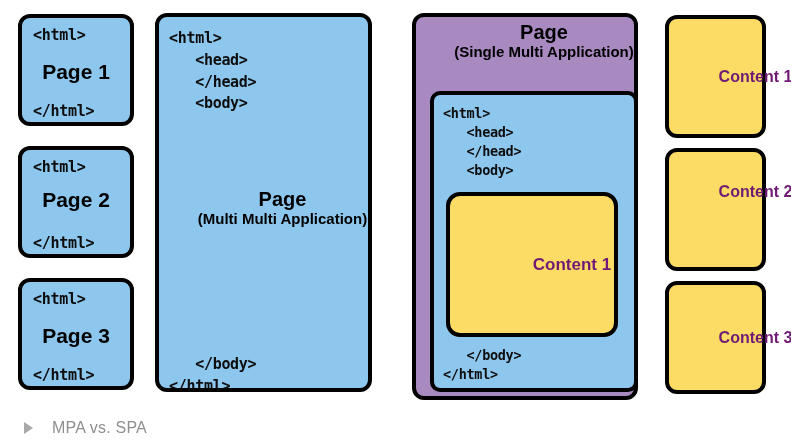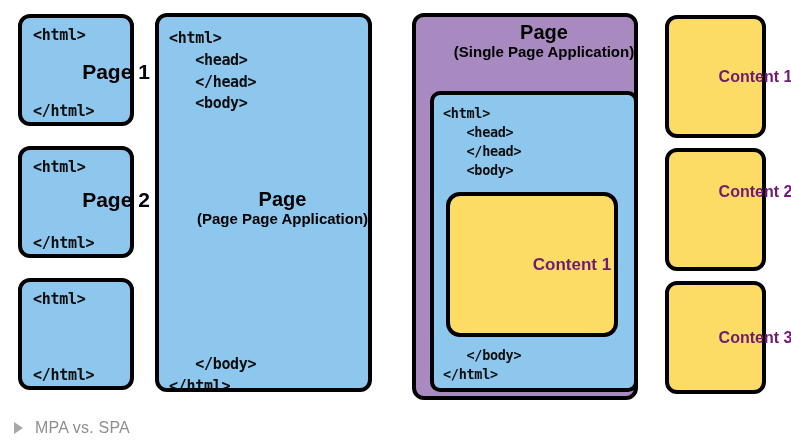--- a/index.html
+++ b/index.html
@@ -67,42 +67,41 @@
     font-weight: 700;
     display: block;
   }
 
   .page-label {
     position: absolute;
     font-size: 21px;
     font-weight: 700;
     white-space: nowrap;
     text-align: center;
-    padding-left: 40px;
   }
 
   .content-label {
     position: absolute;
     font-size: 16px;
     font-weight: 700;
     white-space: nowrap;
     text-align: center;
     color: #701a75;
     padding-left: 40px;
   }
   .content-label-lg { font-size: 17px; }
 
   
   .caption-row {
     position: absolute;
-    left: 14px;
+    left: 24px;
     top: 419px;
     display: flex;
     align-items: center;
-    gap: 12px;
+    gap: 19px;
   }
   .caption-tri {
     width: 0; height: 0;
     border-left: 9px solid #a8a8a8;
     border-top: 6px solid transparent;
     border-bottom: 6px solid transparent;
     flex: 0 0 auto;
   }
   .caption-text {
     font-size: 16px;
@@ -121,38 +120,39 @@
   <div class="page-label" style="left:18px; top:60px; width:116px;">Page 1</div>
   <div class="code" style="left:33px; top:104px;">&lt;/html&gt;</div>
 
   <div class="box box-blue" style="left:18px; top:146px; width:116px; height:112px;"></div>
   <div class="code" style="left:33px; top:160px;">&lt;html&gt;</div>
   <div class="page-label" style="left:18px; top:188px; width:116px;">Page 2</div>
   <div class="code" style="left:33px; top:236px;">&lt;/html&gt;</div>
 
   <div class="box box-blue" style="left:18px; top:278px; width:116px; height:112px;"></div>
   <div class="code" style="left:33px; top:292px;">&lt;html&gt;</div>
+  <div class="page-label" style="left:18px; top:324px; width:116px;">Page 3</div>
   <div class="code" style="left:33px; top:368px;">&lt;/html&gt;</div>
 
   <div class="box box-blue" style="left:155px; top:13px; width:217px; height:379px;"></div>
   <div class="code" style="left:169px; top:28px; line-height:1.45;">&lt;html&gt;
    &lt;head&gt;
    &lt;/head&gt;
    &lt;body&gt;</div>
   <div class="title-blk" style="left:155px; top:189px; width:217px;">
     <span class="title-main">Page</span>
-    <span class="title-sub">(Page Page Application)</span>
+    <span class="title-sub">(Multi Multi Application)</span>
   </div>
   <div class="code" style="left:169px; top:354px; line-height:1.45;">   &lt;/body&gt;
 &lt;/html&gt;</div>
 
   <div class="box box-purple" style="left:412px; top:13px; width:226px; height:387px;"></div>
   <div class="title-blk" style="left:412px; top:22px; width:226px;">
     <span class="title-main">Page</span>
-    <span class="title-sub">(Single Page Application)</span>
+    <span class="title-sub">(Single Multi Application)</span>
   </div>
 
   <div class="box box-blue" style="left:430px; top:91px; width:208px; height:301px; border-radius:10px;"></div>
   <div class="code code-sm" style="left:443px; top:104px; line-height:1.42;">&lt;html&gt;
    &lt;head&gt;
    &lt;/head&gt;
    &lt;body&gt;</div>
 
   <div class="box box-yellow" style="left:446px; top:192px; width:172px; height:145px; border-radius:14px;"></div>
   <div class="content-label content-label-lg" style="left:446px; top:255px; width:172px;">Content 1</div>

